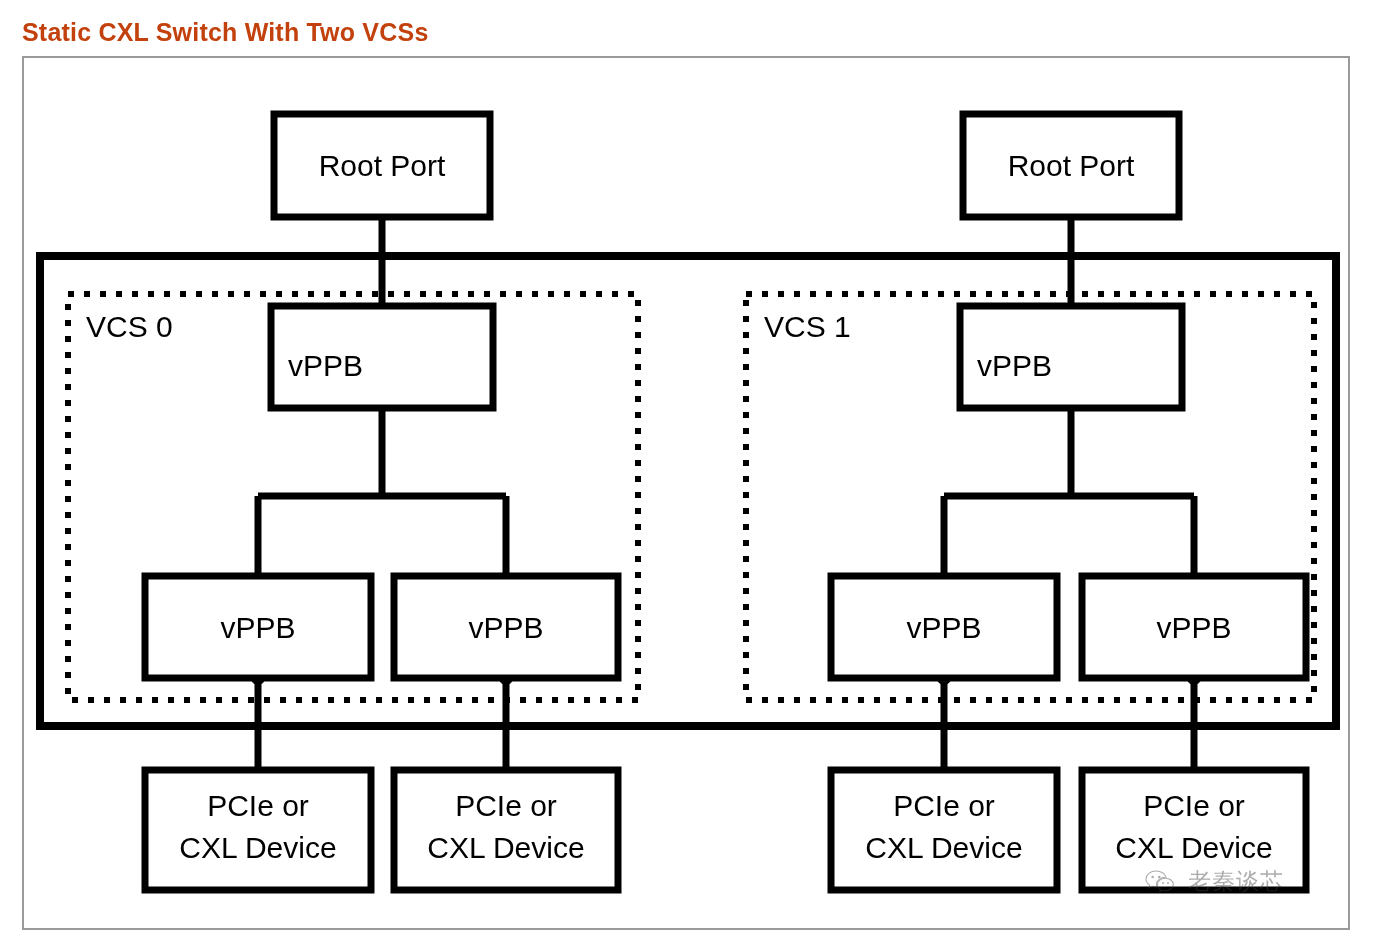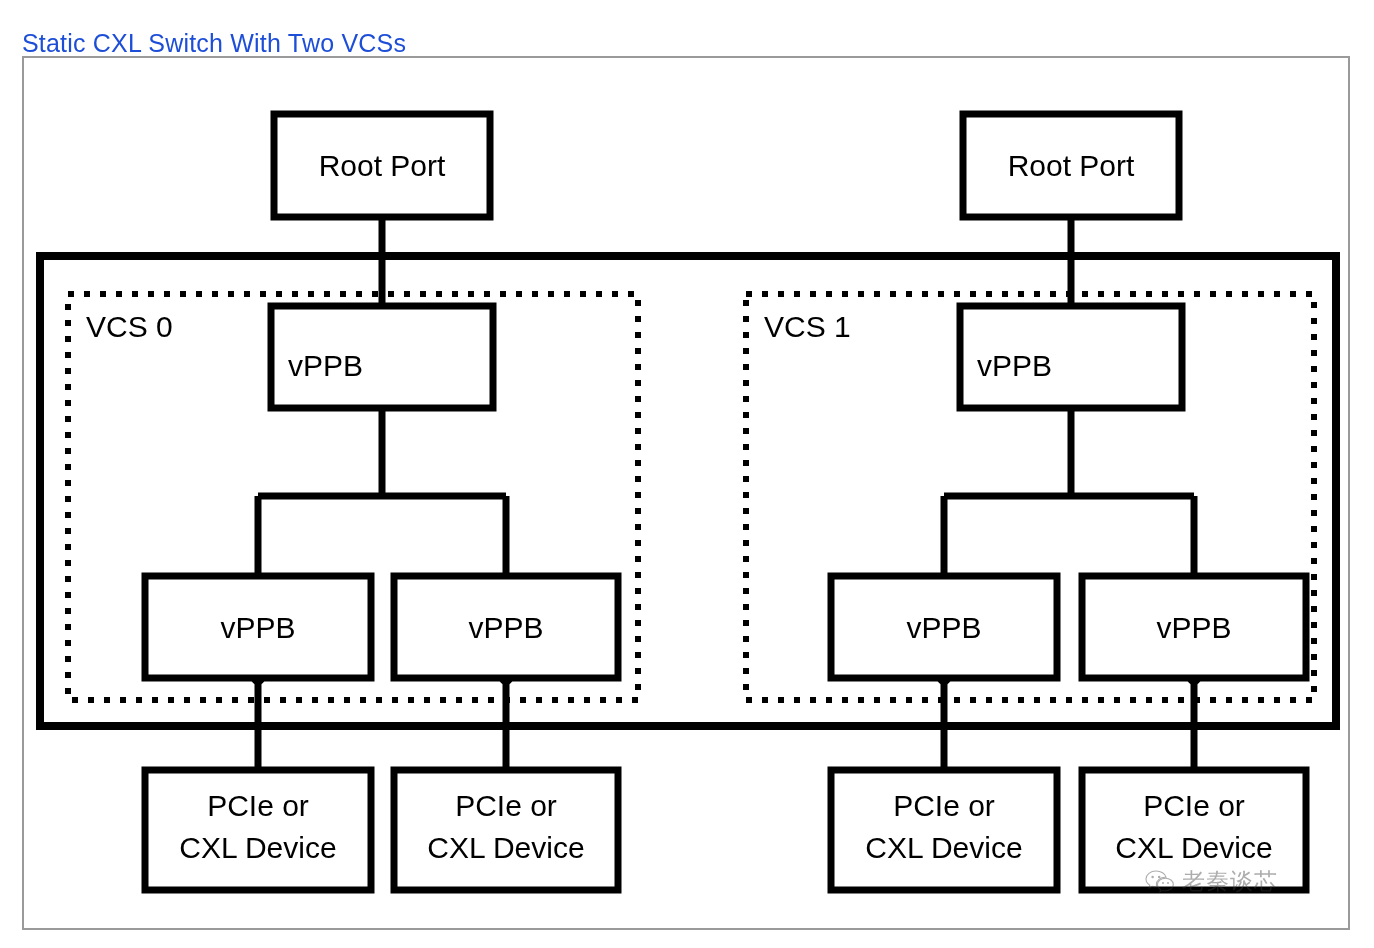--- a/index.html
+++ b/index.html
@@ -10,25 +10,25 @@
   body {
     width: 1374px;
     height: 948px;
     font-family: "Liberation Sans", sans-serif;
     position: relative;
     overflow: hidden;
   }
   #page-title {
     position: absolute;
     left: 22px;
-    top: 29px;
+    top: 18px;
     font-size: 25px;
-    font-weight: normal;
+    font-weight: bold;
     letter-spacing: 0.2px;
-    color: #1d4ed8;
+    color: #c2410c;
     white-space: nowrap;
   }
   #diagram-frame {
     position: absolute;
     left: 22px;
     top: 56px;
     width: 1328px;
     height: 874px;
     border: 2px solid #9a9a9a;
     background: #ffffff;
@@ -74,21 +74,21 @@
     stroke-dasharray: 6 10;
     stroke-linecap: butt;
   }
   .junction-dot { fill: #000000; }
   #watermark {
     position: absolute;
     left: 1145px;
     top: 866px;
     display: flex;
     align-items: center;
-    gap: 7px;
+    gap: 13px;
     opacity: 0.42;
     pointer-events: none;
   }
   #watermark .wm-text {
     font-family: "DejaVu Sans", sans-serif;
     font-size: 23px;
     color: #3b3b3b;
     letter-spacing: 1px;
     white-space: nowrap;
   }

